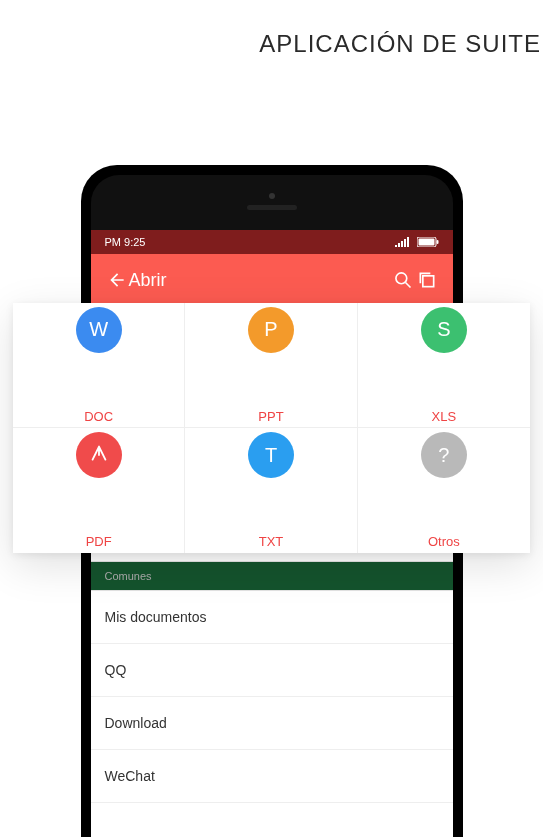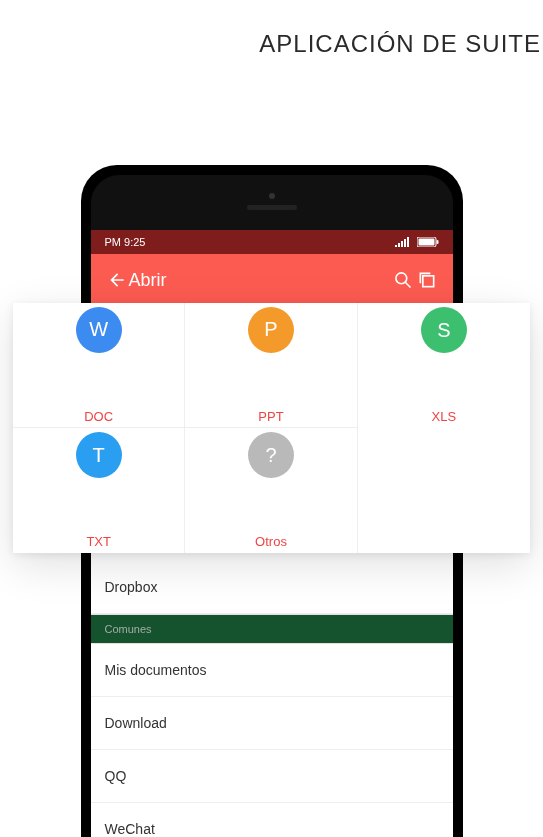--- a/index.html
+++ b/index.html
@@ -193,25 +193,24 @@
         <span class="appbar-icon">
           <svg width="20" height="20" viewBox="0 0 24 24">
               <rect x="7" y="7" width="13" height="13" fill="none" stroke="#fff" stroke-width="2"></rect>
               <path d="M4 16V4h12" fill="none" stroke="#fff" stroke-width="2"></path>
             </svg>
         </span>
       </div>
 
       <div class="list">
         <div style="height:255px"></div>
-        <div class="list-item">Dropbox</div>
         <div class="list-header">Comunes</div>
         <div class="list-item">Mis documentos</div>
+        <div class="list-item">QQ</div>
         <div class="list-item">Download</div>
-        <div class="list-item">QQ</div>
         <div class="list-item">WeChat</div>
       </div>
 
     </div>
   </div>
 </div>
 
 <div class="type-grid">
   <div class="type-cell">
     <div class="type-circle c-doc">W</div>
@@ -219,20 +218,28 @@
   </div>
   <div class="type-cell">
     <div class="type-circle c-ppt">P</div>
     <div class="type-label">PPT</div>
   </div>
   <div class="type-cell">
     <div class="type-circle c-xls">S</div>
     <div class="type-label">XLS</div>
   </div>
   <div class="type-cell">
+    <div class="type-circle c-pdf">
+      <svg width="22" height="22" viewBox="0 0 24 24">
+          <path d="M12 3 L12 12 M12 3 L5 17 M12 3 L19 17" stroke="#fff" stroke-width="2" fill="none" stroke-linecap="round"></path>
+        </svg>
+    </div>
+    <div class="type-label">PDF</div>
+  </div>
+  <div class="type-cell">
     <div class="type-circle c-txt">T</div>
     <div class="type-label">TXT</div>
   </div>
   <div class="type-cell">
     <div class="type-circle c-other">?</div>
     <div class="type-label">Otros</div>
   </div>
 </div>
 
 </body></html>

